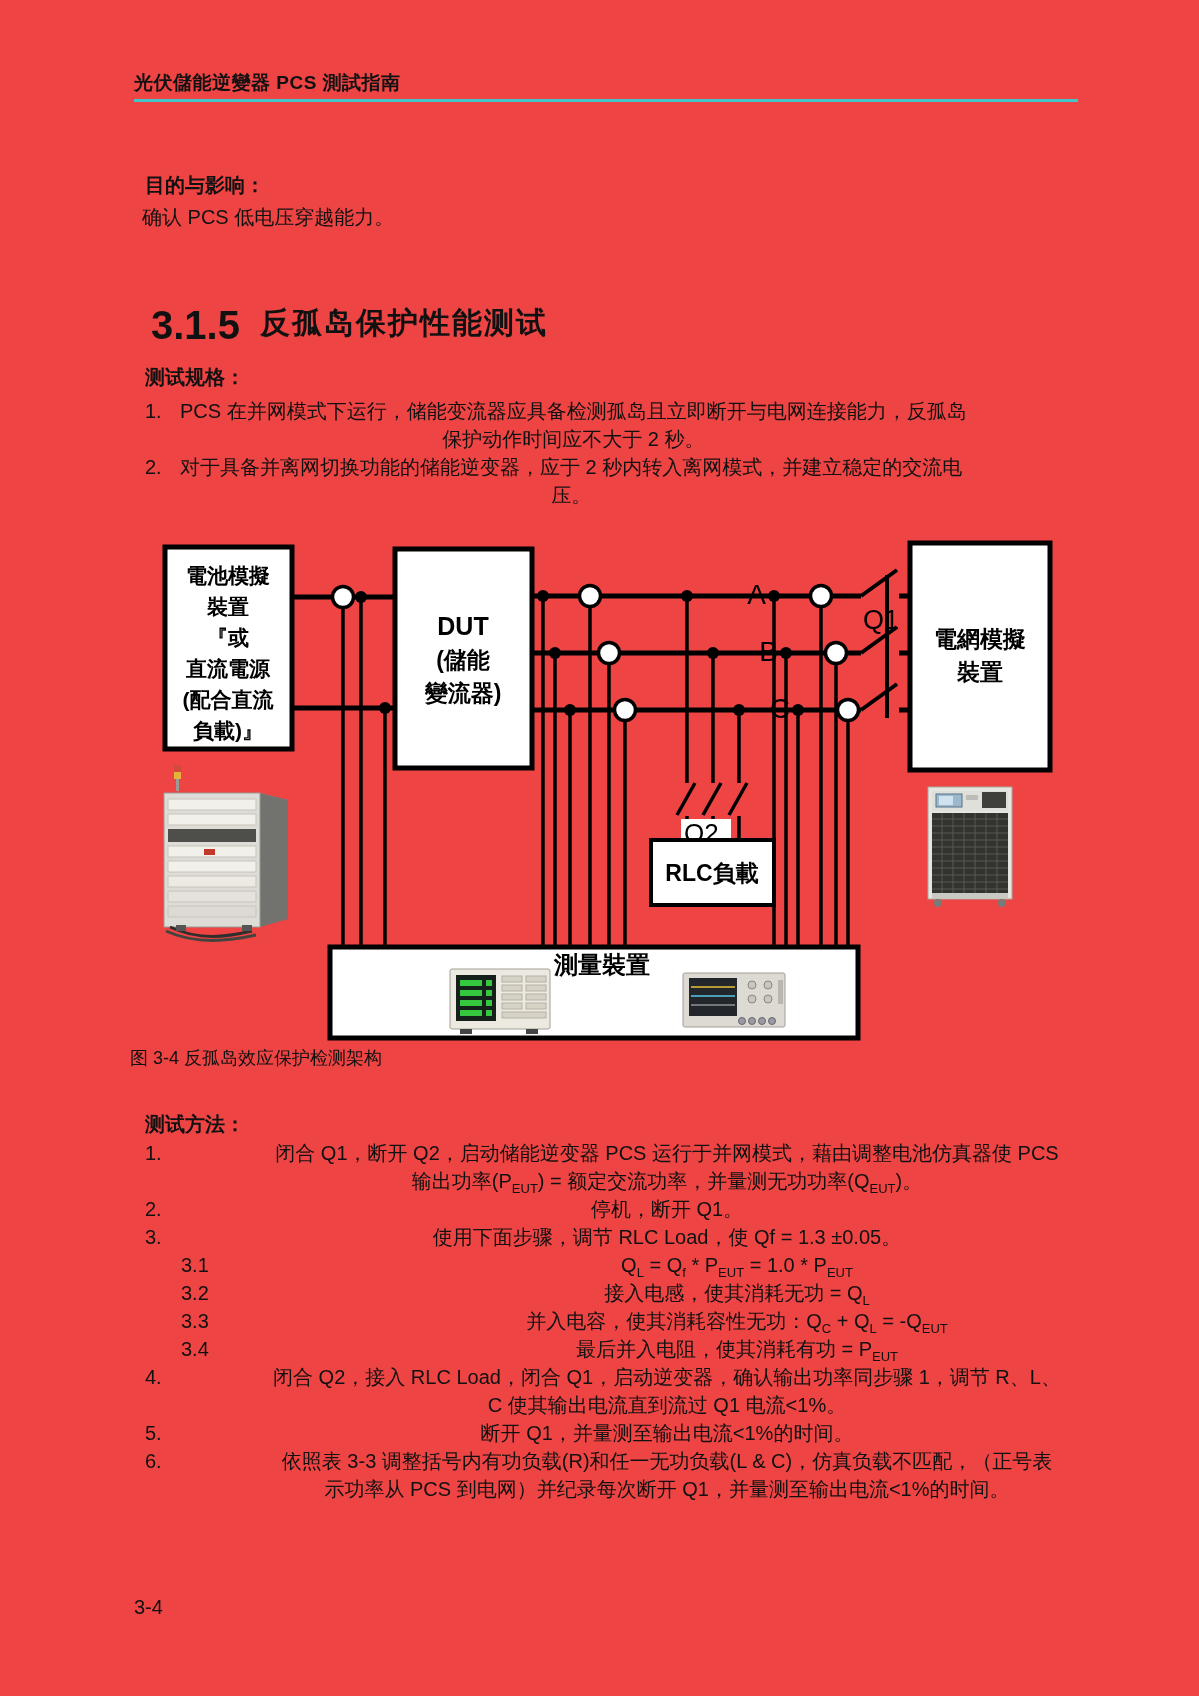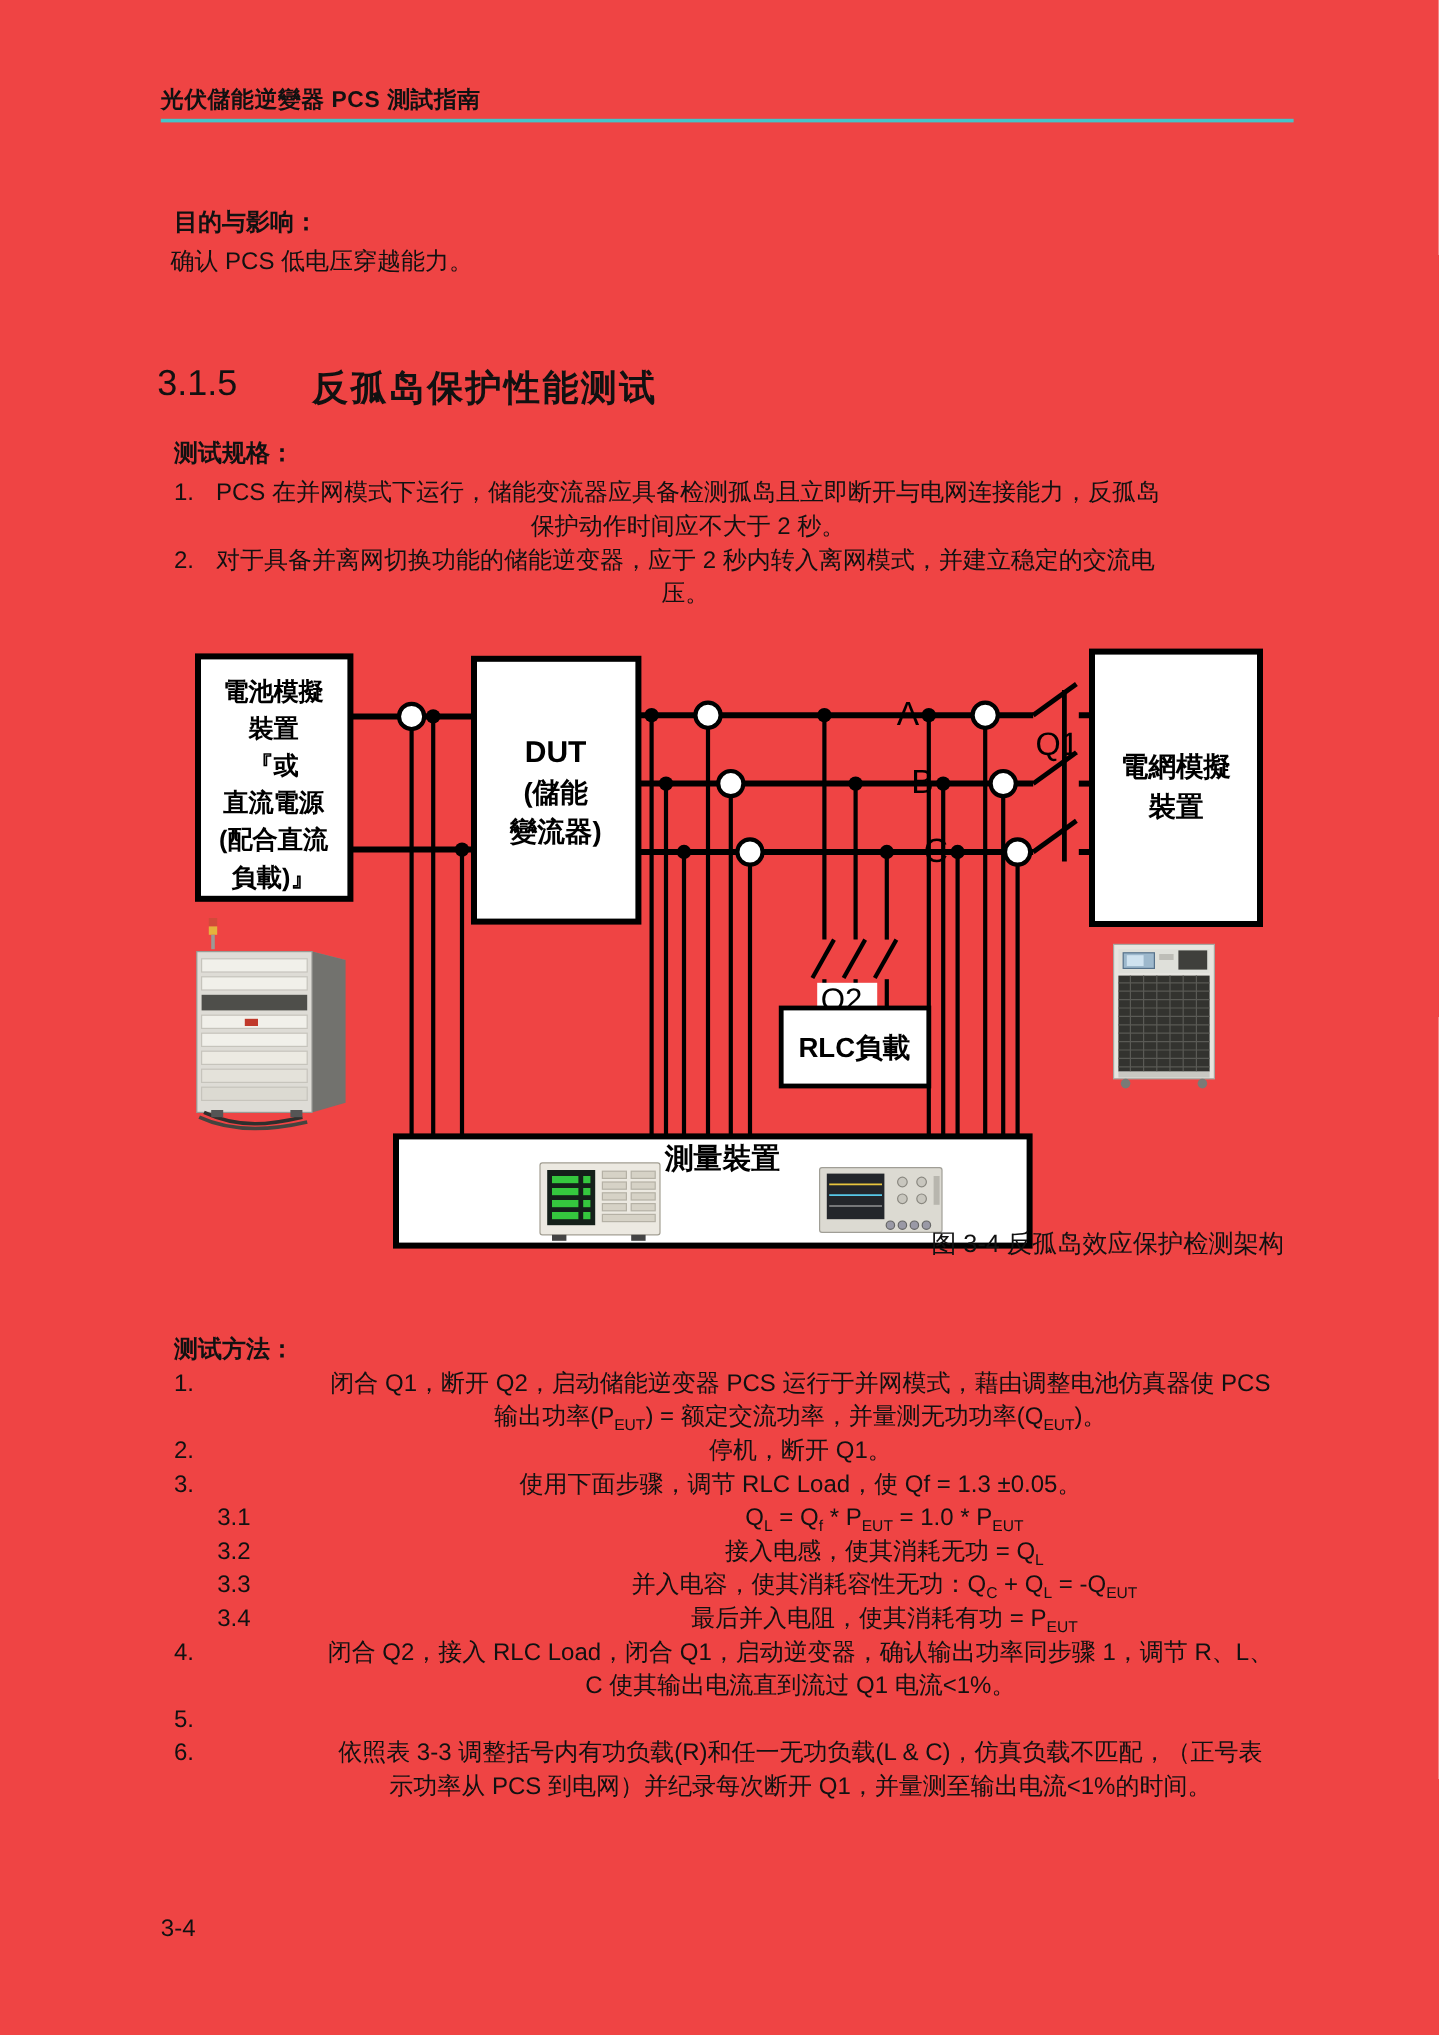--- a/index.html
+++ b/index.html
@@ -3,32 +3,32 @@
 <meta charset="utf-8">
 <style>
   html,body{margin:0;padding:0;background:#ffffff;}
   body{font-family:"Liberation Sans","DejaVu Sans",sans-serif;color:#111;}
   #page{position:relative;width:1199px;height:1696px;background:#ef4444;overflow:hidden;}
   .abs{position:absolute;}
   .doc-header{left:134px;top:70px;font-size:19px;font-weight:bold;letter-spacing:.5px;}
   .header-rule{left:134px;top:99px;width:944px;height:3px;background:#46c4c8;}
   .purpose-heading{left:145px;top:172px;font-size:20px;font-weight:bold;}
   .purpose-body{left:142px;top:204px;font-size:20px;}
-  .section-number{left:131px;top:303px;font-size:30px;font-weight:normal;}
+  .section-number{left:151px;top:303px;font-size:40px;font-weight:bold;}
   .section-title{left:260px;top:303px;font-size:30px;font-weight:bold;letter-spacing:2px;}
   .block-heading{font-size:20px;font-weight:bold;}
   .spec-heading{left:145px;top:364px;}
   .method-heading{left:145px;top:1111px;}
   .li-num{position:absolute;left:145px;font-size:20px;line-height:28px;}
   .li-num.sub{left:181px;}
   .li-text{position:absolute;left:180px;font-size:20px;line-height:28px;white-space:pre;text-align:center;}
   .li-text.rich{white-space:normal;width:910px;margin-left:32px;}
   .li-text.subtxt{left:250px;}
   sub{font-size:13px;line-height:0;}
-  .figure-caption{left:130px;top:1022px;width:940px;text-align:right;font-size:21px;}
+  .figure-caption{left:130px;top:1046px;width:940px;text-align:left;font-size:18px;}
   .page-number{left:134px;top:1596px;font-size:20px;}
   svg text{fill:#000;}
   .boxlabel{font-weight:bold;}
 </style>
 </head>
 <body>
 
 <div id="page">
 
   <div class="abs doc-header">光伏儲能逆變器 PCS 測試指南</div>
@@ -289,19 +289,20 @@
   <div class="abs li-num sub" style="top:1307px">3.3</div>
   <div class="abs li-text rich subtxt" style="top:1307px">并入电容，使其消耗容性无功：Q<sub>C</sub> + Q<sub>L</sub> = -Q<sub>EUT</sub></div>
 
   <div class="abs li-num sub" style="top:1335px">3.4</div>
   <div class="abs li-text rich subtxt" style="top:1335px">最后并入电阻，使其消耗有功 = P<sub>EUT</sub></div>
 
   <div class="abs li-num" style="top:1363px">4.</div>
   <div class="abs li-text rich" style="top:1363px">闭合 Q2，接入 RLC Load，闭合 Q1，启动逆变器，确认输出功率同步骤 1，调节 R、L、<br>C 使其输出电流直到流过 Q1 电流&lt;1%。</div>
 
   <div class="abs li-num" style="top:1419px">5.</div>
+  <div class="abs li-text rich" style="top:1419px">断开 Q1，并量测至输出电流&lt;1%的时间。</div>
 
   <div class="abs li-num" style="top:1447px">6.</div>
   <div class="abs li-text rich" style="top:1447px">依照表 3-3 调整括号内有功负载(R)和任一无功负载(L &amp; C)，仿真负载不匹配，（正号表<br>示功率从 PCS 到电网）并纪录每次断开 Q1，并量测至输出电流&lt;1%的时间。</div>
 
   <div class="abs page-number">3-4</div>
 
 </div>
 
 </body></html>

